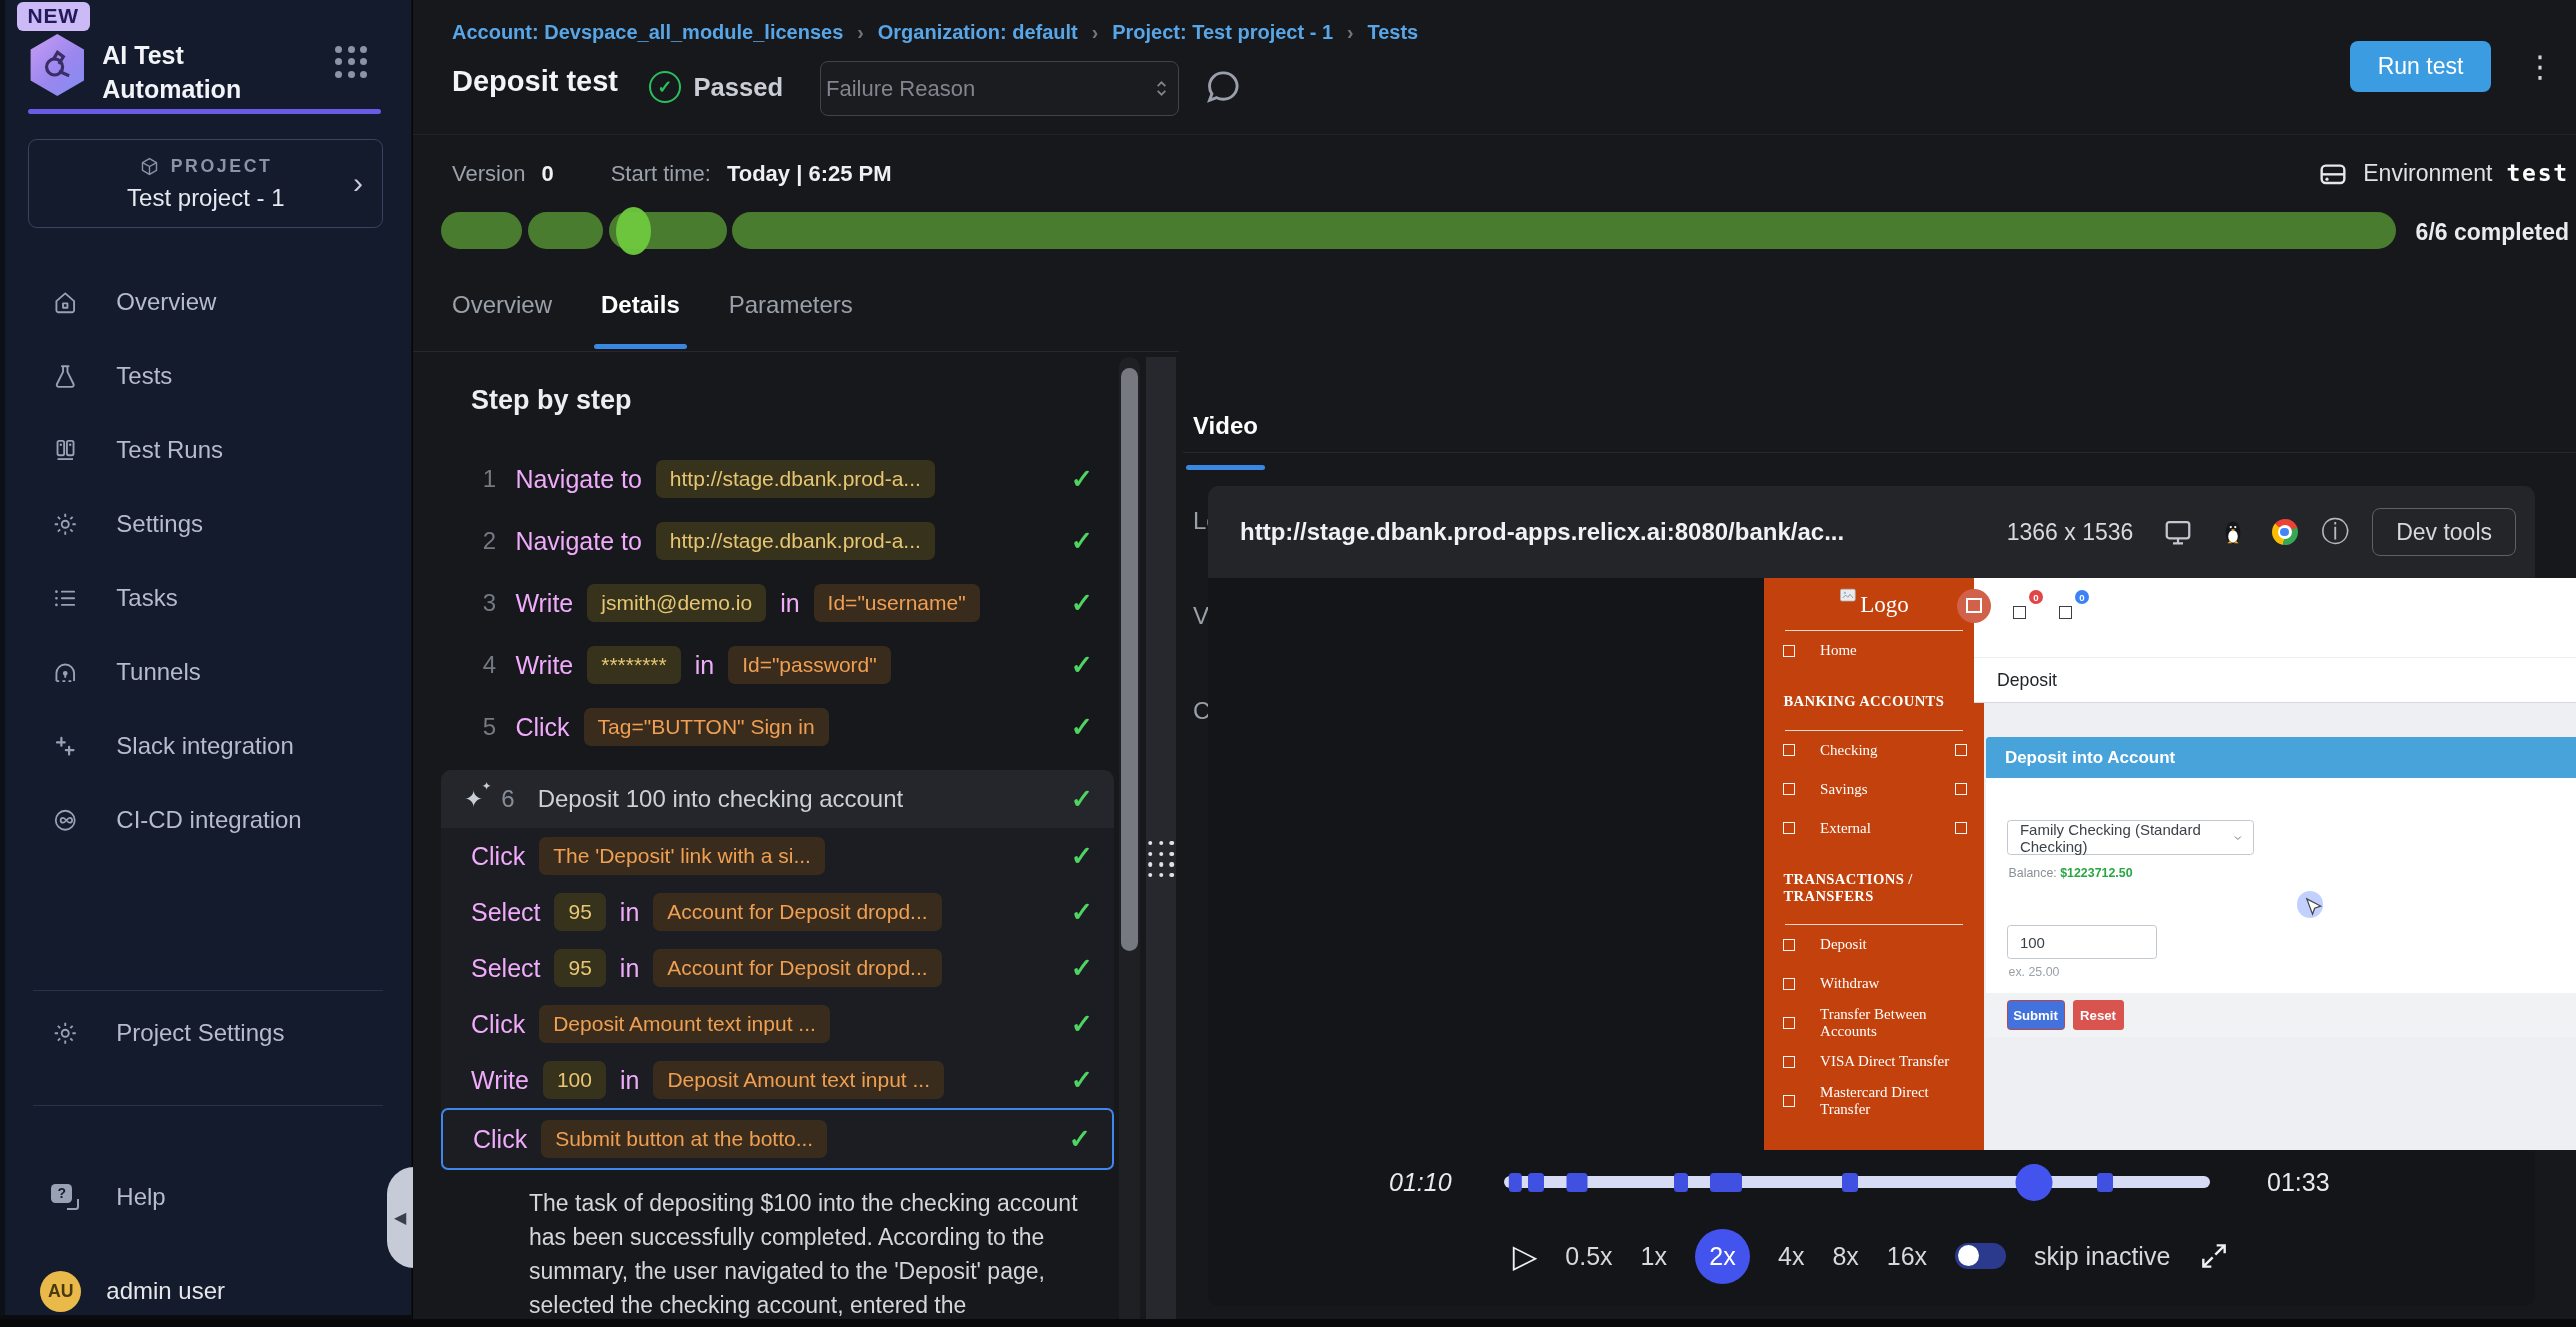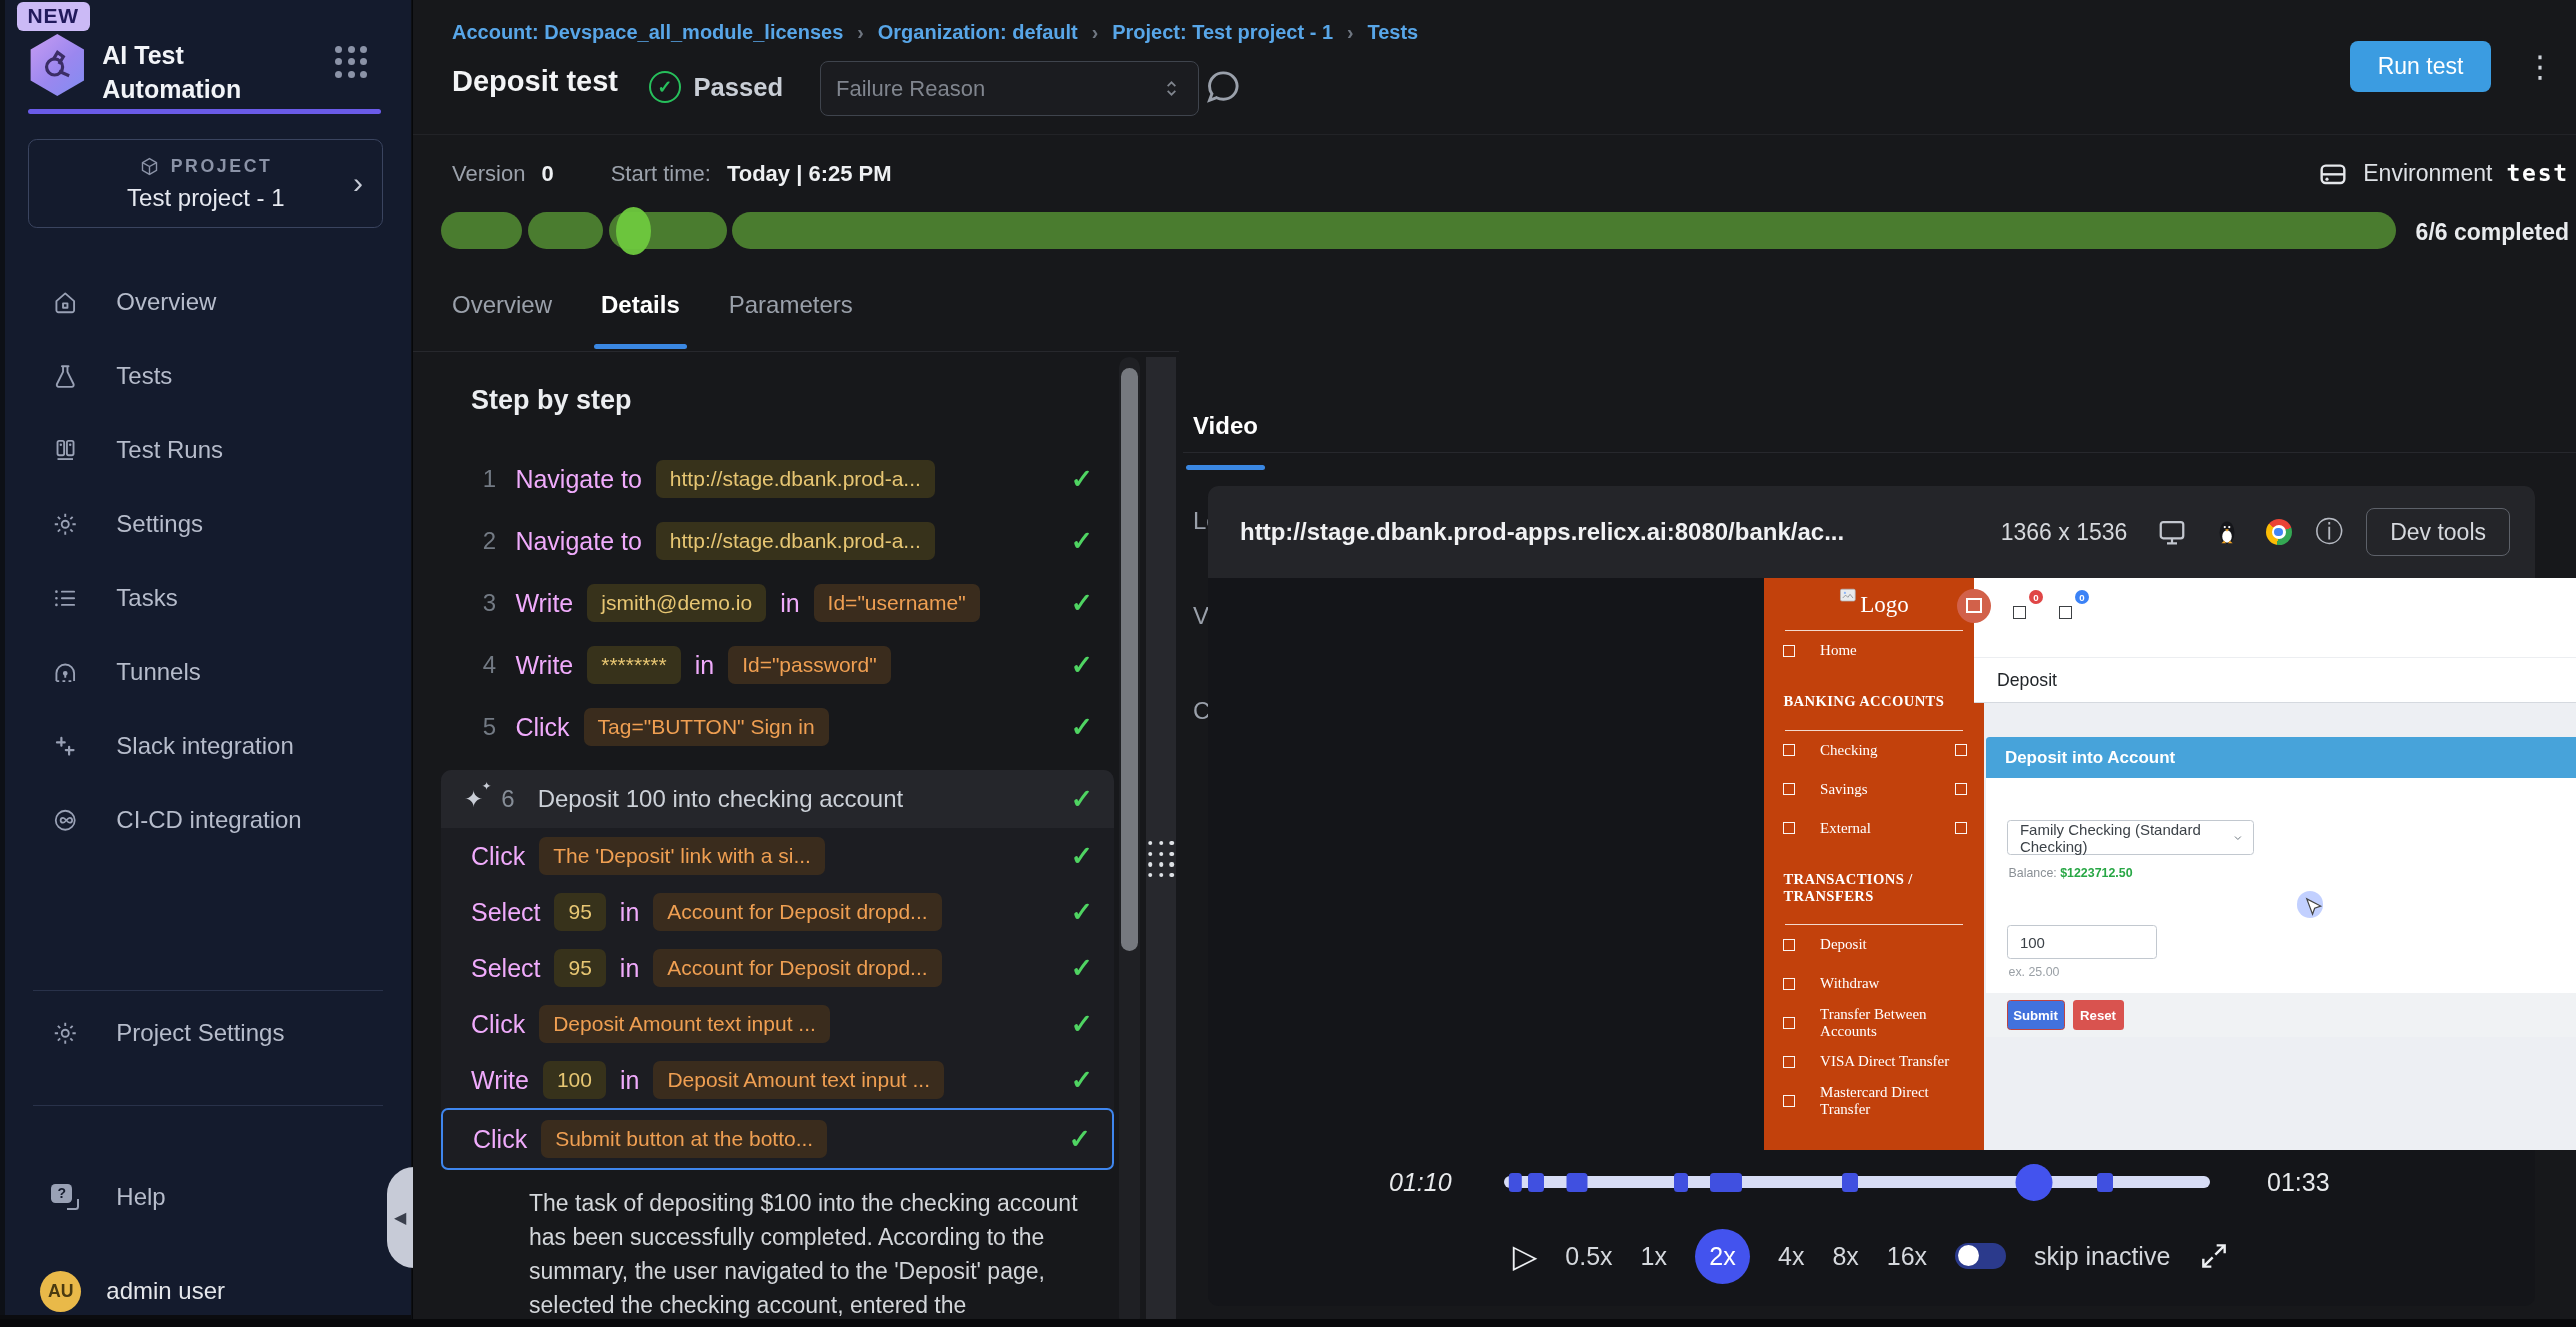--- a/index.html
+++ b/index.html
@@ -45,21 +45,21 @@
   
   #breadcrumb{position:absolute;left:39px;top:21px;display:flex;align-items:center;gap:14px;font-size:20px;font-weight:bold;}
   .crumb{color:#58a6e8;cursor:pointer;}
   .crumb-sep{color:#6f7681;font-size:19.4px;}
   .page-title{position:absolute;left:39px;top:65px;font-size:29px;font-weight:bold;color:#f3f4f6;}
   .passed-wrap{position:absolute;left:236px;top:71px;display:flex;align-items:center;gap:12.4px;}
   .check-circle{width:28px;height:28px;border-radius:50%;border:2.6px solid #27c05c;color:#27c05c;font-size:17.7px;font-weight:bold;
                 display:flex;align-items:center;justify-content:center;}
   .passed-text{color:#c9ced6;font-size:25.6px;font-weight:600;}
   .failure-select{position:absolute;left:407px;top:61px;width:347px;height:53px;border:1.8px solid #3f444d;border-radius:8px;
-                  display:flex;align-items:center;color:#80858e;font-size:22px;padding:0 15px;justify-content:space-between;background:#1b1c20;}
+                  display:flex;align-items:center;color:#80858e;font-size:22px;padding:0 5px;justify-content:space-between;background:#1b1c20;}
   .failure-select svg{width:23px;height:23px;color:#80858e;}
   .comment-icon{position:absolute;left:790px;top:67px;width:39px;height:39px;color:#9aa0ab;}
   .comment-icon svg{width:39px;height:39px;}
   .run-test-btn{position:absolute;left:1937px;top:41px;width:141px;height:51px;background:#3b9ce1;border-radius:8px;
                 color:#fff;font-size:23px;display:flex;align-items:center;justify-content:center;cursor:pointer;}
   .dots-menu{position:absolute;left:2112px;top:46px;color:#cfd3da;font-size:30px;line-height:41px;cursor:pointer;}
   .header-divider{position:absolute;left:0;top:134px;width:2163px;border-top:1.8px solid #222327;}
   
   .runinfo{position:absolute;top:161px;left:39px;display:flex;align-items:baseline;gap:16px;font-size:22px;}
   .ri-label{color:#9ba1ab;}
@@ -106,21 +106,21 @@
   #steps-scrollbar{position:absolute;left:706px;top:357px;width:21px;height:971px;background:#1f2024;border-radius:10.6px;}
   #steps-scrollbar .thumb{position:absolute;left:1.8px;top:10.6px;width:17.7px;height:583px;background:#76797f;border-radius:8.8px;}
   #splitter{position:absolute;left:733px;top:357px;width:30px;height:971px;background:#27282d;}
   .splitter-dots{position:absolute;left:50%;top:484px;transform:translateX(-50%);display:grid;grid-template-columns:repeat(3,4.4px);grid-gap:6.2px;}
   .splitter-dots span{width:4.4px;height:4.4px;border-radius:50%;background:#dfe2e6;}
   
   #video-card{position:absolute;left:795px;top:486px;width:1327px;height:820px;background:#141519;border-radius:10.6px;}
   .url-row{position:absolute;left:0;top:0;width:100%;height:92px;background:#242529;border-radius:10.6px 10.6px 0 0;
            display:flex;align-items:center;}
   .url-text{margin-left:32px;color:#f1f2f4;font-size:24px;font-weight:bold;}
-  .url-right{margin-left:auto;display:flex;align-items:center;gap:23px;margin-right:25px;}
+  .url-right{margin-left:auto;display:flex;align-items:center;gap:23px;margin-right:19px;}
   .res-text{color:#d6d9dd;font-size:23px;margin-right:5.3px;}
   .u-icon{width:32px;height:32px;display:flex;align-items:center;justify-content:center;color:#c3c7cf;}
   .u-icon svg{width:30px;height:30px;}
   .chrome-ball{width:26.5px;height:26.5px;border-radius:50%;background:conic-gradient(from -50deg,#ea4335 0deg 120deg,#34a853 120deg 240deg,#fbbc05 240deg 360deg);position:relative;}
   .chrome-ball::before{content:"";position:absolute;left:6.2px;top:6.2px;width:14px;height:14px;background:#fff;border-radius:50%;}
   .chrome-ball::after{content:"";position:absolute;left:8.8px;top:8.8px;width:8.8px;height:8.8px;background:#4285f4;border-radius:50%;}
   .info-glyph{font-size:28px;color:#b6bac2;}
   .devtools-btn{border:1.8px solid #5d6169;border-radius:8px;color:#d6d9de;font-size:23px;padding:9.7px 23px;cursor:pointer;}
   
   .tl-time{position:absolute;top:682px;color:#e8eaec;font-size:25px;}

